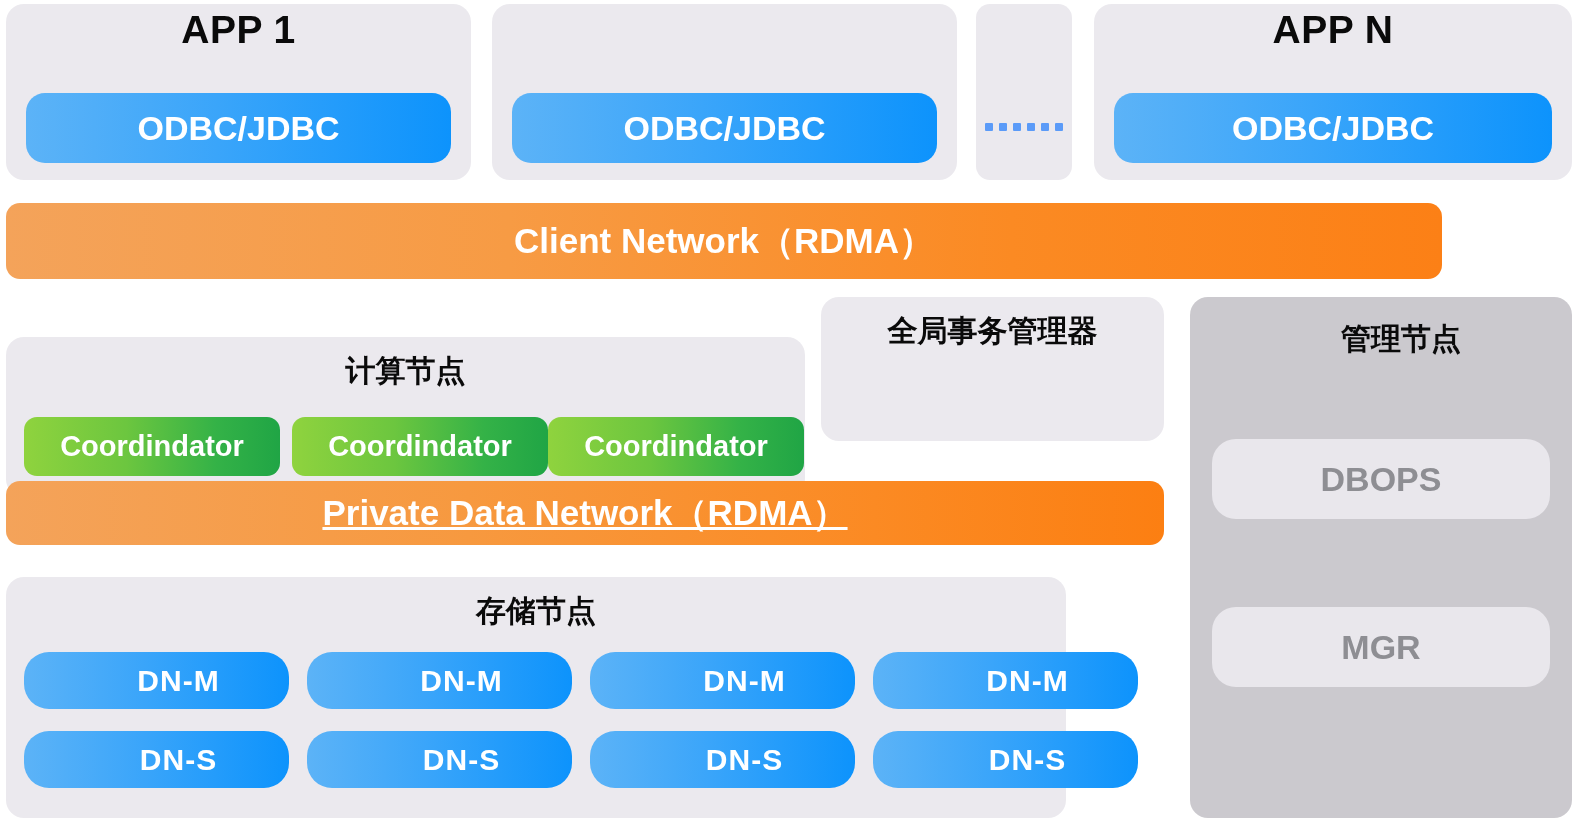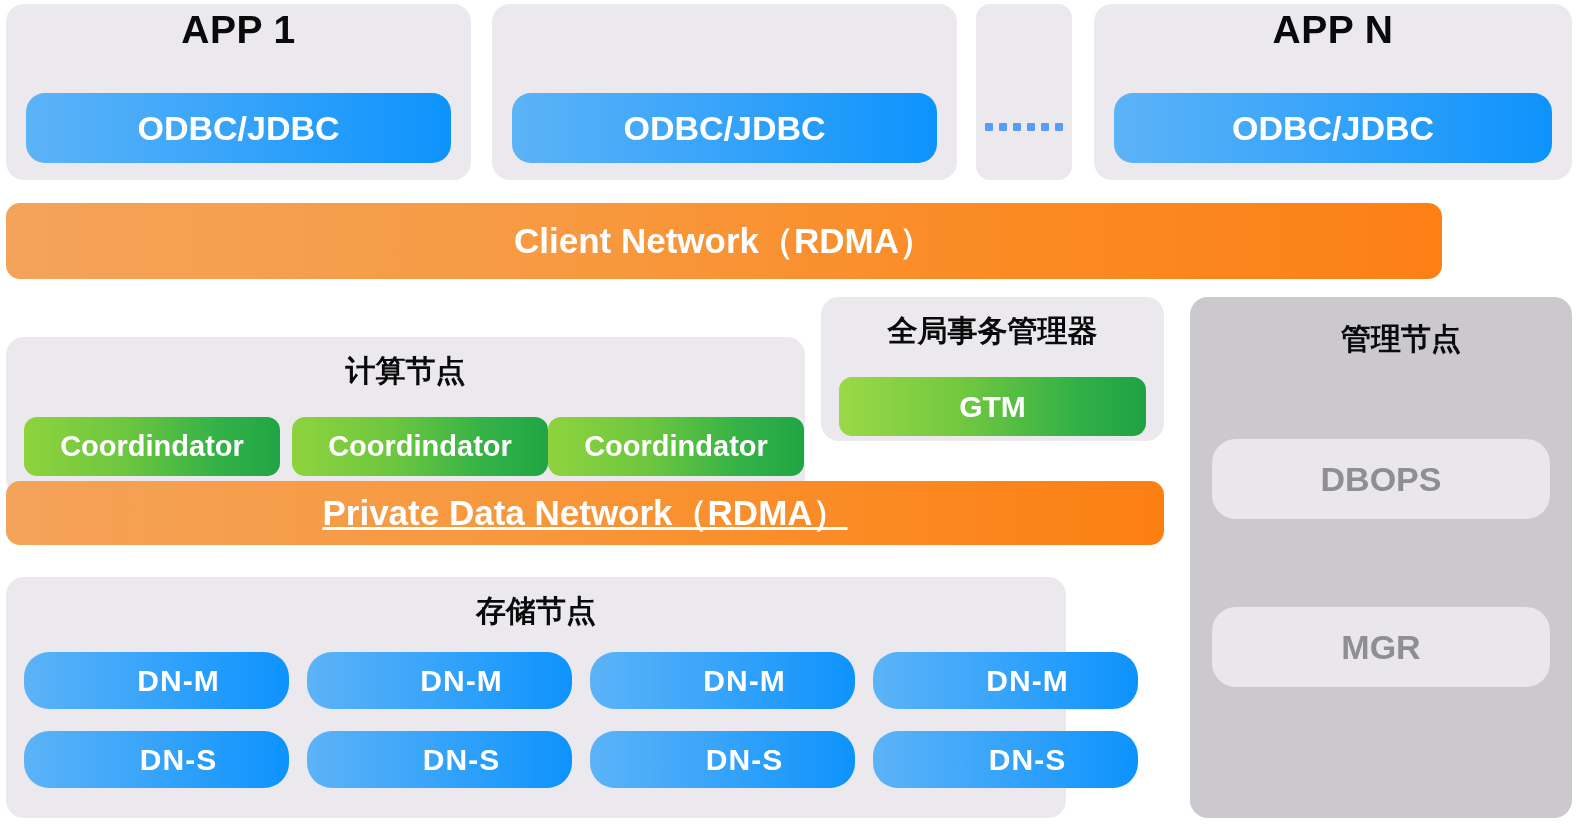--- a/index.html
+++ b/index.html
@@ -252,21 +252,20 @@
 
   <div class="panel compute-panel">
     <div class="panel-title">计算节点</div>
     <div class="pill coord" style="left:18px;width:256px;">Coordindator</div>
     <div class="pill coord" style="left:286px;width:256px;">Coordindator</div>
     <div class="pill coord" style="left:542px;width:256px;">Coordindator</div>
   </div>
 
   <div class="panel gtm-panel">
     <div class="panel-title">全局事务管理器</div>
-    <div class="pill gtm-pill">GTM</div>
   </div>
 
   <div class="panel grey-dark mgmt-panel">
     <div class="panel-title">管理节点</div>
     <div class="mgmt-box one">DBOPS</div>
     <div class="mgmt-box two">MGR</div>
   </div>
 
   <div class="netbar narrow">Private Data Network（RDMA）</div>
 

